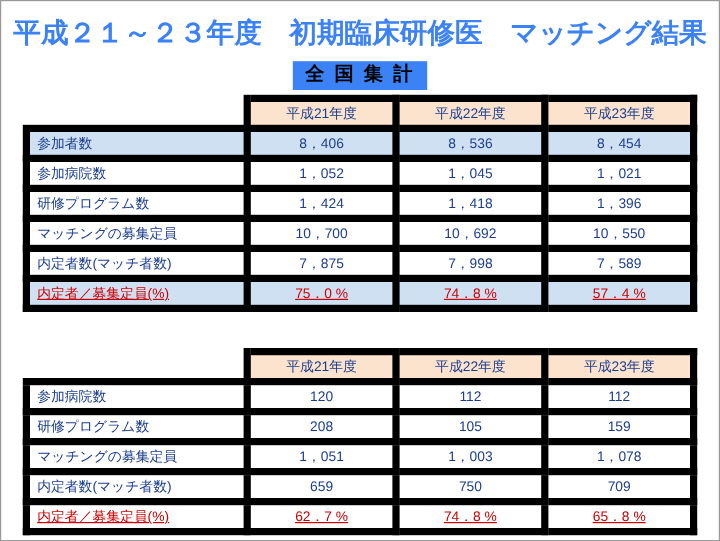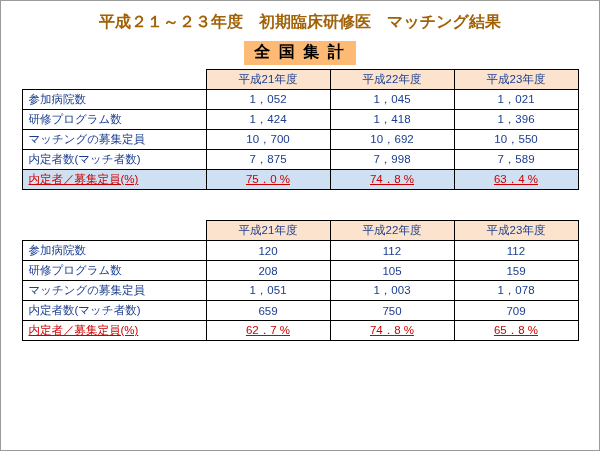--- a/index.html
+++ b/index.html
@@ -17,56 +17,56 @@
   .page {
     position: relative;
     width: 600px;
     height: 451px;
     box-sizing: border-box;
     border: 1px solid #9a9a9a;
     background: #ffffff;
   }
   .title {
     text-align: center;
-    font-size: 16px;
+    font-size: 23px;
     font-weight: bold;
     letter-spacing: 0px;
     margin-top: 11px;
-    color: #a16207;
+    color: #3b82f6;
   }
   .section {
     margin-top: 8px;
   }
   .section-heading {
     text-align: center;
     margin-bottom: 4px;
   }
   .section-heading span {
     display: inline-block;
     font-size: 16px;
     font-weight: bold;
     padding: 1px 10px 2px 10px;
     letter-spacing: 2px;
   }
   .hl-yellow {
-    background: #fdba74;
+    background: #3b82f6;
     color: #000000;
   }
   .hl-cyan {
     background: #00ffff;
     color: #1b3d8f;
   }
   table.data {
     border-collapse: collapse;
     width: 556px;
     margin: 0 auto;
     table-layout: fixed;
   }
   table.data td {
-    border: 1px solid #000000;
+    border: 6px solid #000000;
     font-size: 11.5px;
     height: 19px;
     padding: 0 4px;
     color: #1b3d8f;
     text-align: center;
     white-space: nowrap;
   }
   table.data td.label {
     text-align: left;
     padding-left: 6px;
@@ -110,20 +110,26 @@
           <col class="col-val">
           <col class="col-val">
       </colgroup>
       <tbody>
         <tr class="header">
           <td class="corner"></td>
           <td>平成21年度</td>
           <td>平成22年度</td>
           <td>平成23年度</td>
         </tr>
+        <tr class="shaded">
+          <td class="label">参加者数</td>
+          <td>8，406</td>
+          <td>8，536</td>
+          <td>8，454</td>
+        </tr>
         <tr>
           <td class="label">参加病院数</td>
           <td>1，052</td>
           <td>1，045</td>
           <td>1，021</td>
         </tr>
         <tr>
           <td class="label">研修プログラム数</td>
           <td>1，424</td>
           <td>1，418</td>
@@ -138,21 +144,21 @@
         <tr>
           <td class="label">内定者数(マッチ者数)</td>
           <td>7，875</td>
           <td>7，998</td>
           <td>7，589</td>
         </tr>
         <tr class="shaded pct">
           <td class="label">内定者／募集定員(%)</td>
           <td>75．0 %</td>
           <td>74．8 %</td>
-          <td>63．4 %</td>
+          <td>57．4 %</td>
         </tr>
       </tbody>
     </table>
   </div>
 
   <div class="spacer-a"></div>
 
   <div class="section">
     <table class="data">
       <colgroup>

